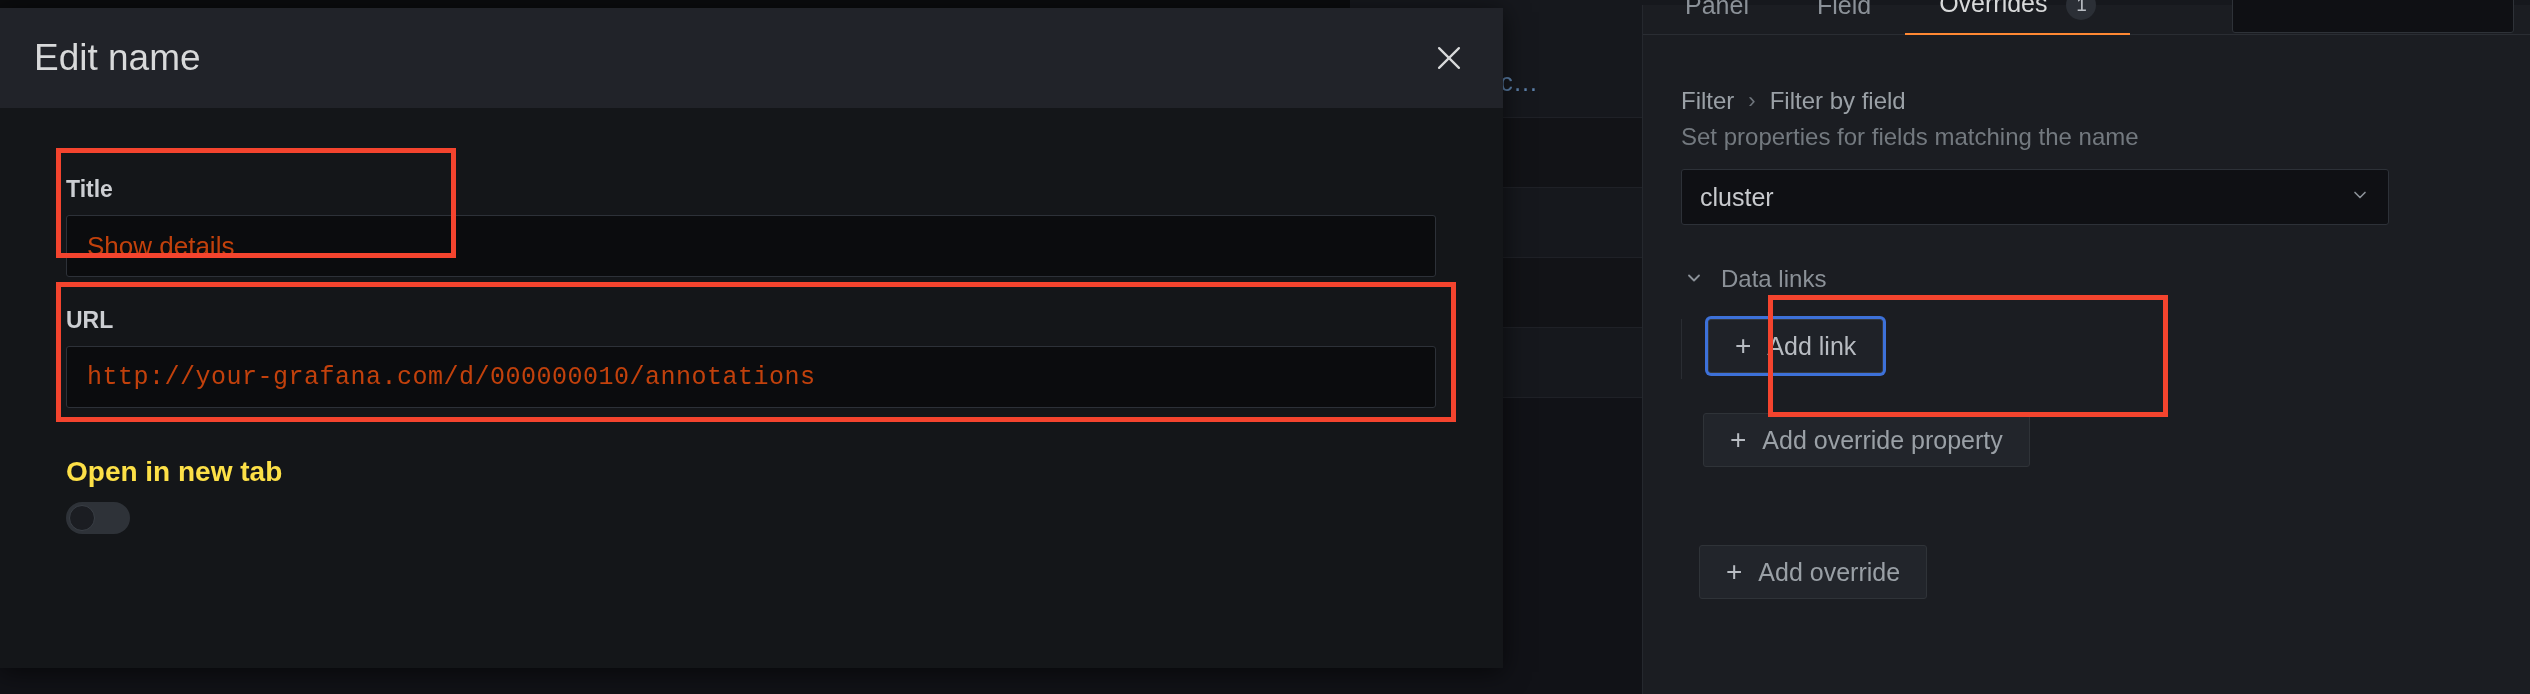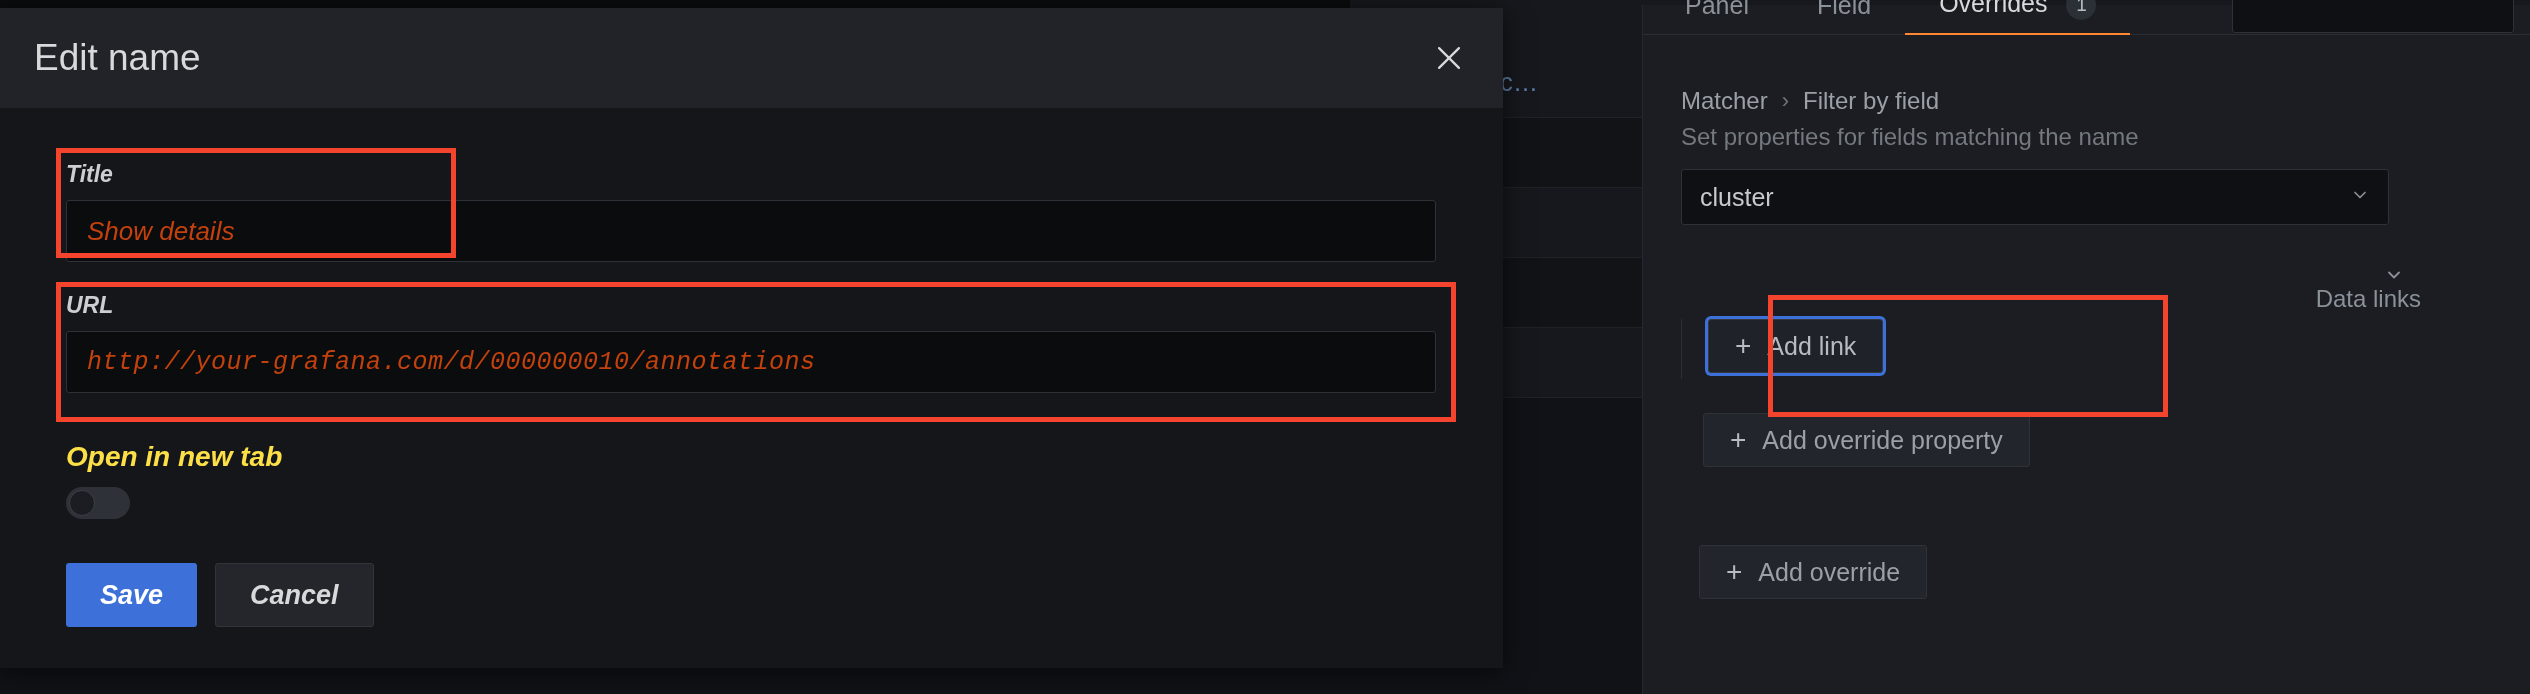--- a/index.html
+++ b/index.html
@@ -199,23 +199,22 @@
   }
 
   .datalinks-wrap {
     position: relative;
     margin-top: 40px;
     margin-left: 8px;
     width: 740px;
   }
   .dl-header {
     display: flex;
-    align-items: flex-end;
+    align-items: flex-start;
     height: 38px;
-    flex-direction: column;
   }
   .dl-title {
     font-size: 24px;
     color: #8b9198;
   }
   .dl-body {
     margin-top: 16px;
     padding-left: 26px;
     border-left: 1px solid #2a2d33;
     padding-bottom: 6px;
@@ -294,23 +293,22 @@
   }
   .modal-close {
     margin-left: auto;
     color: #d8d9da;
     width: 40px; height: 40px;
     display: inline-flex;
     align-items: center;
     justify-content: center;
   }
   .modal-body {
-    padding: 53px 66px 0 66px;
-    box-sizing: border-box;
-    font-style: italic;
+    padding: 68px 66px 0 66px;
+    box-sizing: border-box;
   }
 
   .field-group { position: relative; }
   .field-label {
     font-size: 23px;
     color: #ccced2;
     font-weight: 700;
     margin-bottom: 12px;
     display: block;
   }
@@ -440,21 +438,21 @@
         <span>Overrides</span>
         <span class="tab-count">1</span>
       </div>
       <div class="opt-search"></div>
     </div>
 
     <div class="override-block">
 
 
       <div class="matcher-row">
-        <span>Matcher</span>
+        <span>Filter</span>
         <span class="matcher-sep">›</span>
         <span>Filter by field</span>
       </div>
 
       <div class="matcher-desc">Set properties for fields matching the name</div>
 
       <div class="select-box">
         <span>cluster</span>
         <span class="select-chev">
           <svg width="20" height="20" viewBox="0 0 24 24" fill="none" stroke="currentColor" stroke-width="2" stroke-linecap="round" stroke-linejoin="round">
@@ -523,24 +521,20 @@
         <div class="text-input">
           <span class="input-ph mono">http://your-grafana.com/d/000000010/annotations</span>
         </div>
       </div>
 
       <label class="toggle-label">Open in new tab</label>
       <span class="toggle">
         <span class="toggle-knob"></span>
       </span>
 
-      <div class="btn-row">
-        <div class="btn btn-primary">Save</div>
-        <div class="btn btn-secondary">Cancel</div>
-      </div>
 
     </div>
   </div>
 
   <div class="hl" id="hl-title"></div>
   <div class="hl" id="hl-url"></div>
   <div class="hl" id="hl-dl"></div>
 
 </div>
 

